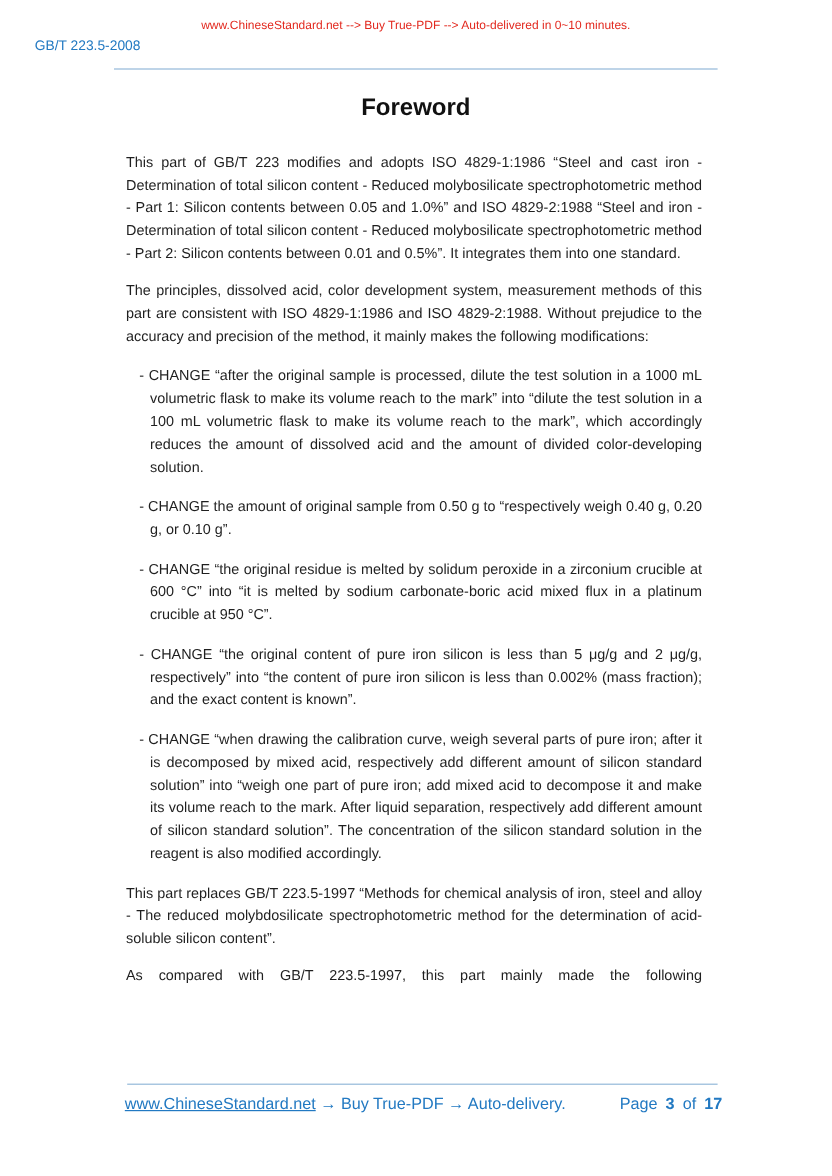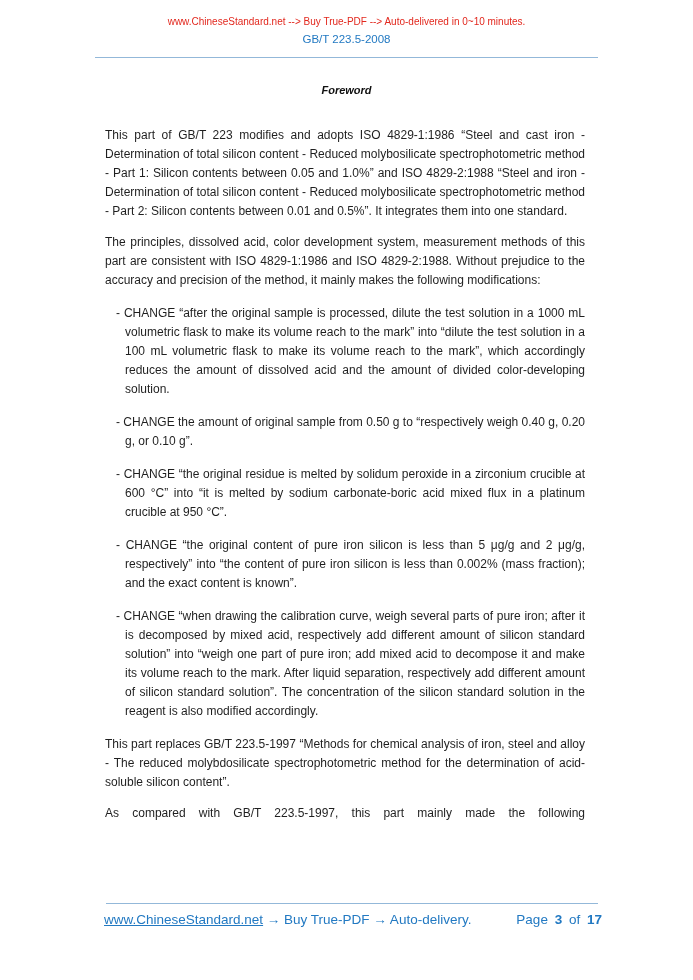--- a/index.html
+++ b/index.html
@@ -16,35 +16,35 @@
     margin: 13px 20px 0;
     text-align: center;
     color: var(--red, #e2281e);
     font-size: 10px;
     line-height: 18px;
     white-space: nowrap;
     cursor: pointer;
   }
   .std-code {
     margin-top: 2px;
-    text-align: center;
+    text-align: left;
     color: var(--blue, #2279c2);
     font-size: 11.5px;
     line-height: 13px;
+    margin-left: 29px;
   }
   .rule { border-top: 1px solid var(--rule, #93b8d9); height: 0; }
   .top-rule { margin: 11px 95px 0 95px; }
   .title {
     margin: 21px 0 0 0;
     text-align: center;
-    font-size: 11px;
+    font-size: 20px;
     font-weight: bold;
     line-height: 22px;
     color: #111;
-    font-style: italic;
   }
   .content {
     margin: 25px 0 0 105px;
     width: 480px;
     font-size: 12px;
     line-height: 19px;
     text-align: justify;
   }
   .para { margin: 0 0 12px 0; }
   .mods { margin: 14px 0 2px 0; }

